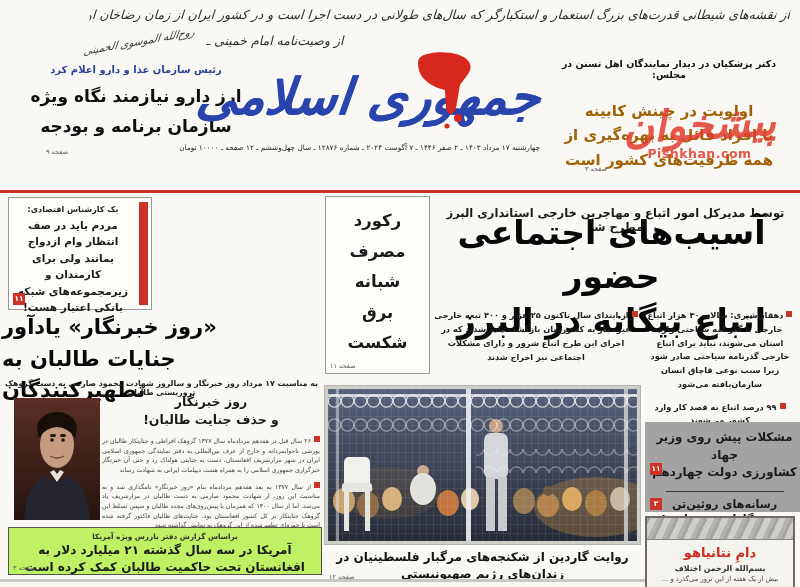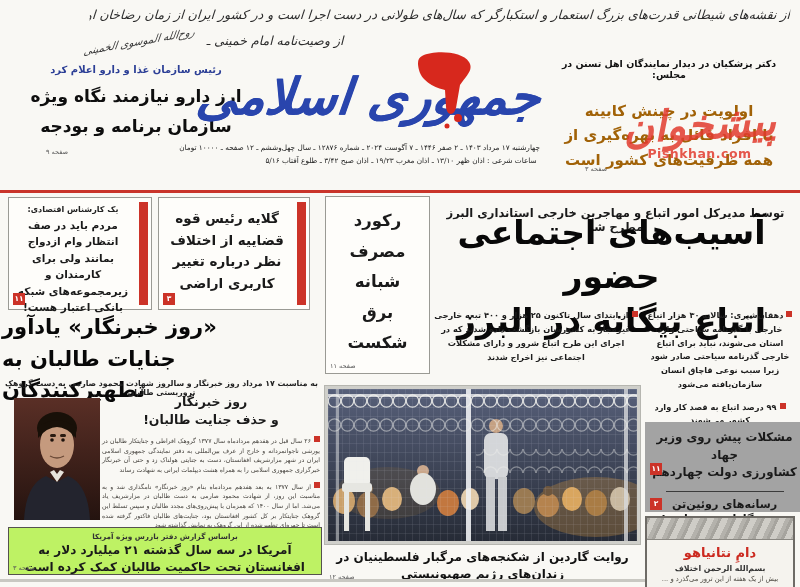--- a/index.html
+++ b/index.html
@@ -120,21 +120,20 @@
   </div>
 
   <div class="abs logo-block">
     <svg class="splash" viewBox="0 0 62 80">
       <path d="M8,4 C20,-2 48,-1 55,10 C60,18 52,24 46,33 L42,56 C40,64 33,64 32,55 L31,38 C22,36 8,30 5,18 C3,10 4,6 8,4 Z" fill="#d7281d"></path>
       <circle cx="44" cy="66" r="4" fill="#d7281d"></circle>
       <circle cx="33" cy="74" r="2.5" fill="#d7281d"></circle>
     </svg>
     <div class="logo-title">جمهوری اسلامی</div>
     <div class="dateline">چهارشنبه ۱۷ مرداد ۱۴۰۳ ـ ۲ صفر ۱۴۴۶ ـ ۷ آگوست ۲۰۲۴ ـ شماره ۱۲۸۷۶ ـ سال چهل‌وششم ـ ۱۲ صفحه ـ ۱۰۰۰۰ تومان</div>
-    <div class="prayer">ساعات شرعی : اذان ظهر ۱۳/۱۰ ـ اذان مغرب ۱۹/۲۳ ـ اذان صبح ۳/۴۲ ـ طلوع آفتاب ۵/۱۶</div>
   </div>
 
   <div class="abs mh-right">
     <div class="kicker">دکتر پزشکیان در دیدار نمایندگان اهل تسنن در مجلس:</div>
     <div class="title">
       <div>اولویت در چینش کابینه</div>
       <div>با افراد قائل به بهره‌گیری از</div>
       <div>همه ظرفیت‌های کشور است</div>
     </div>
     <div class="page-ref">صفحه ۳</div>
@@ -164,25 +163,20 @@
     <span class="sq"></span><span>از ابتدای سال تاکنون ۲۵ هزار و ۴۰۰ تبعه خارجی غیرمجاز به کشورشان بازگشت داده شدند که در اجرای این طرح اتباع شرور و دارای مشکلات اجتماعی نیز اخراج شدند</span>
   </div>
 
   <div class="abs nbox box-eco">
     <div class="redbar"></div>
     <div class="kicker">یک کارشناس اقتصادی:</div>
     <div class="txt">مردم باید در صف انتظار وام ازدواج بمانند ولی برای کارمندان و زیرمجموعه‌های شبکه بانکی اعتبار هست!</div>
     <div class="badge">۱۱</div>
   </div>
 
-  <div class="abs nbox box-jud">
-    <div class="redbar"></div>
-    <div class="txt">گلایه رئیس قوه قضاییه از اختلاف نظر درباره تغییر کاربری اراضی</div>
-    <div class="badge">۳</div>
-  </div>
 
   <div class="abs nbox box-power">
     <div class="w">رکورد</div>
     <div class="w">مصرف</div>
     <div class="w">شبانه</div>
     <div class="w">برق</div>
     <div class="w">شکست</div>
     <div class="page-ref">صفحه ۱۱</div>
   </div>
 

